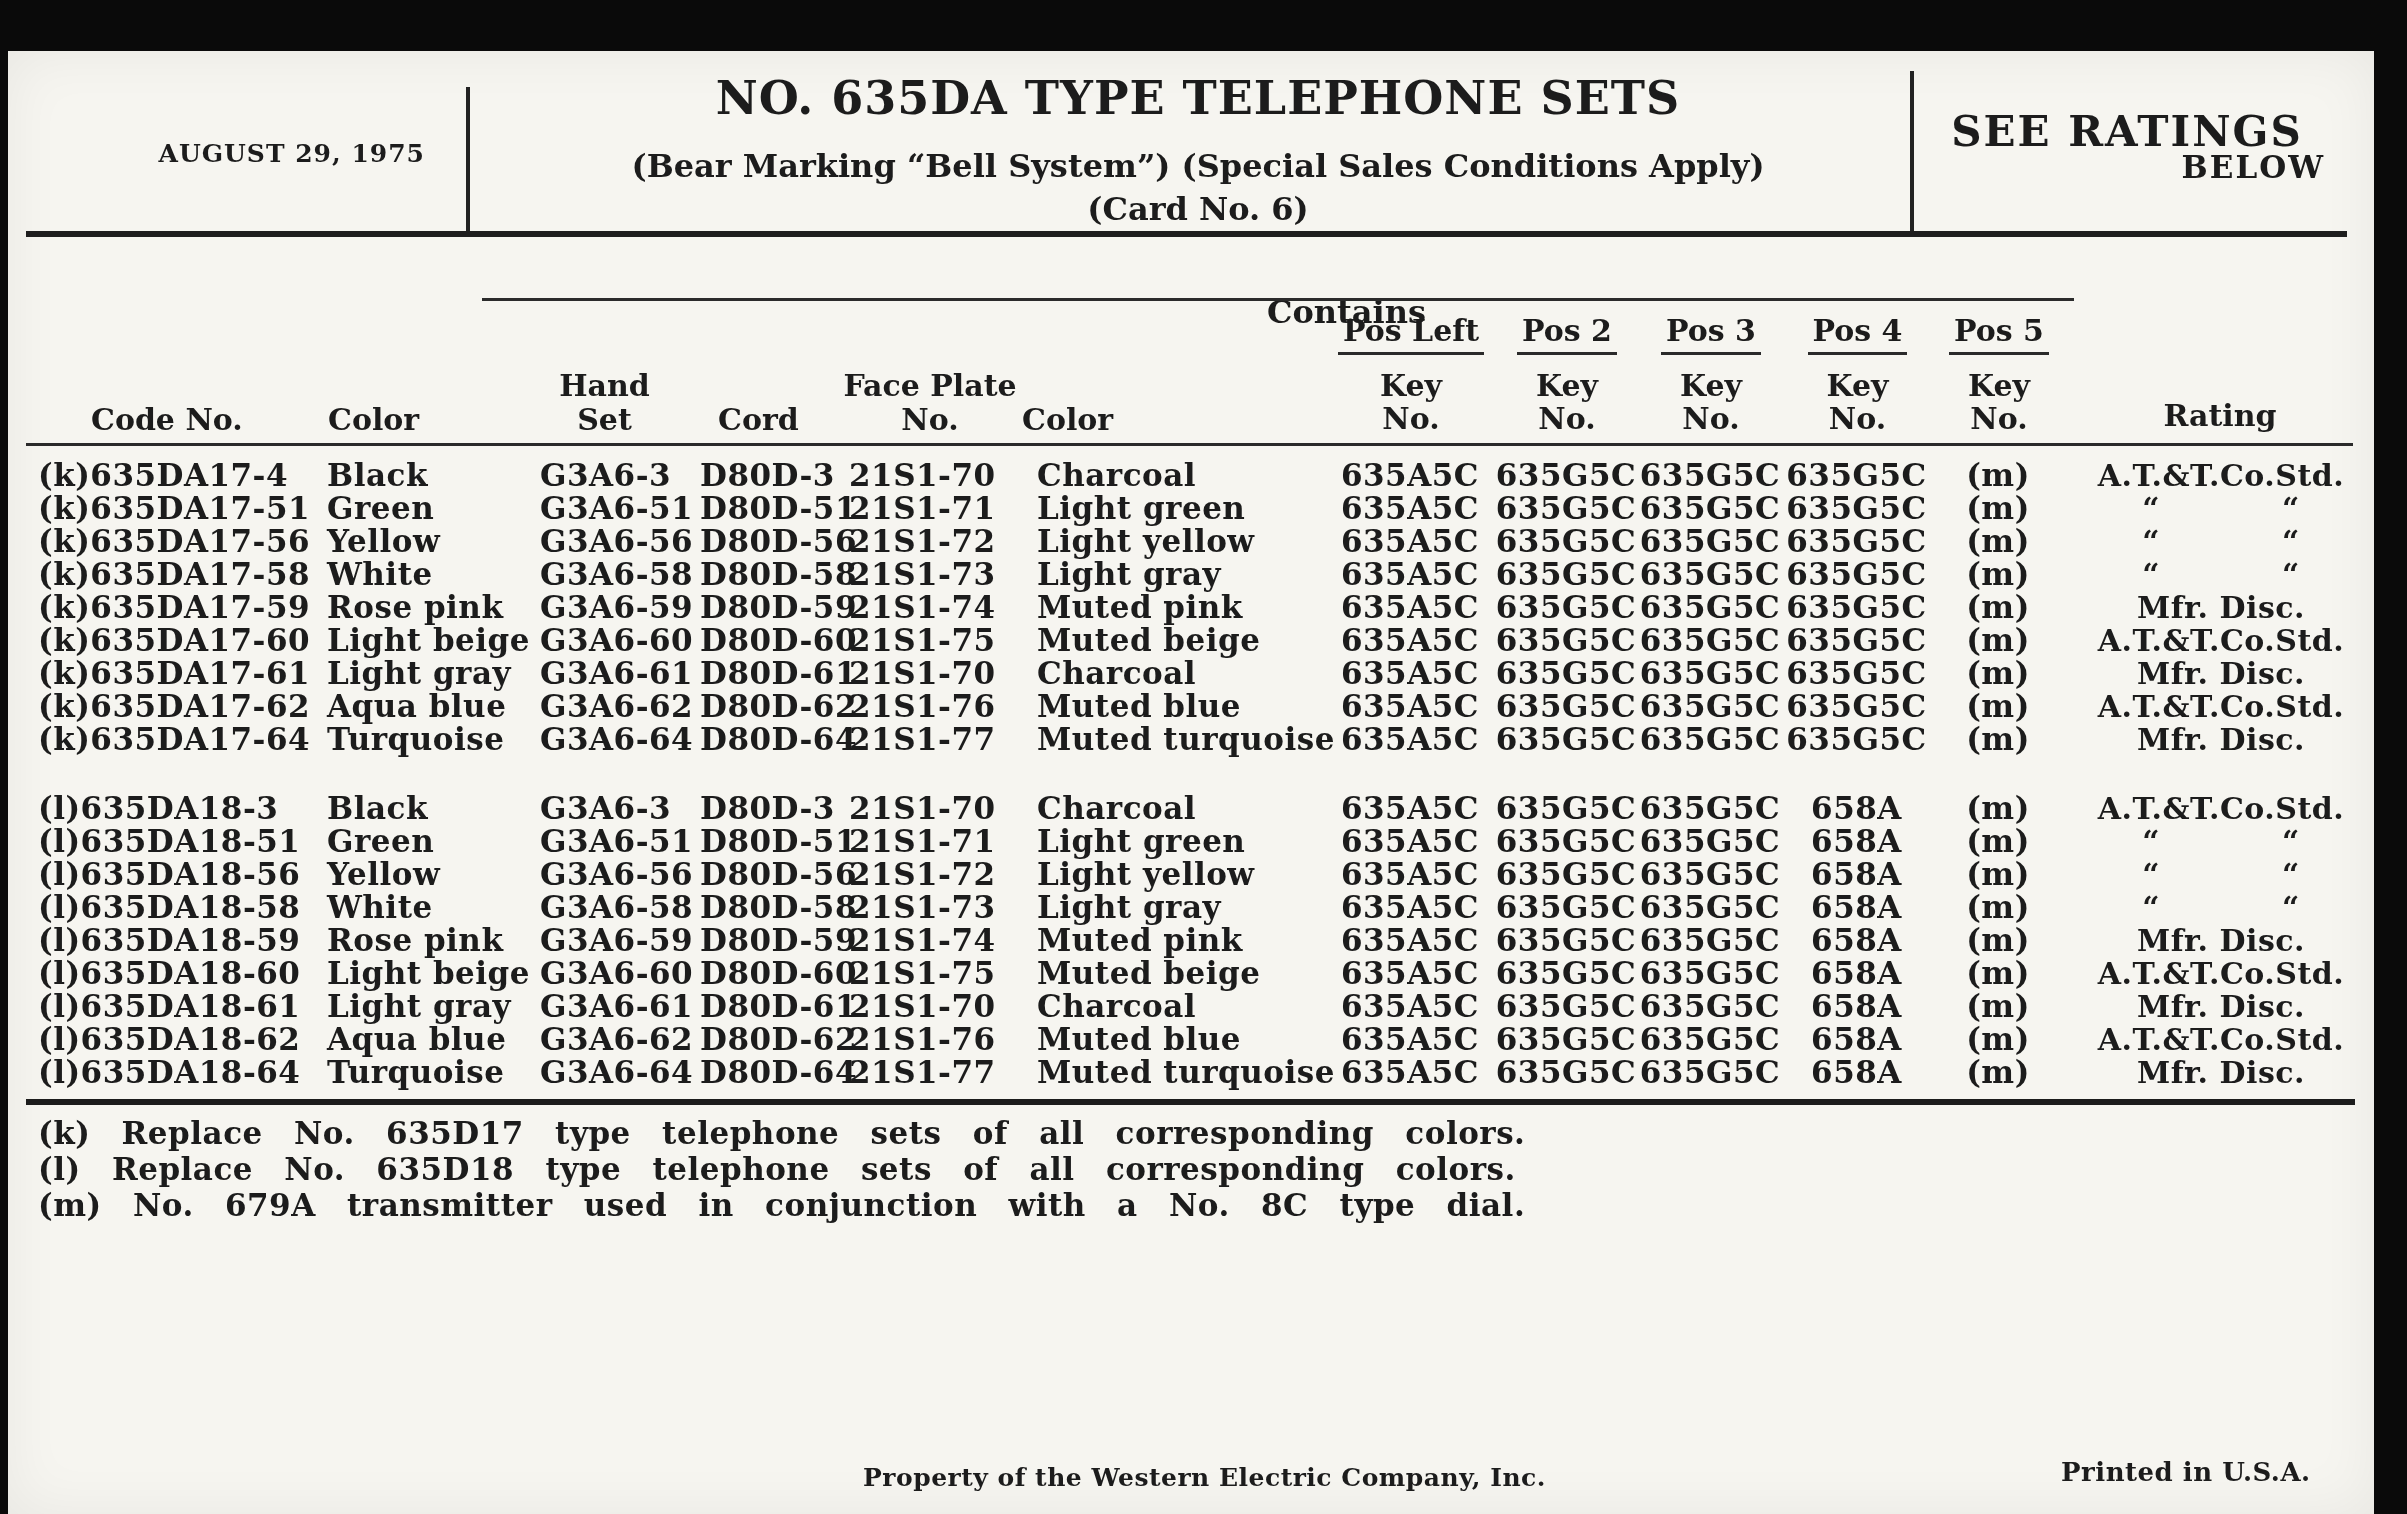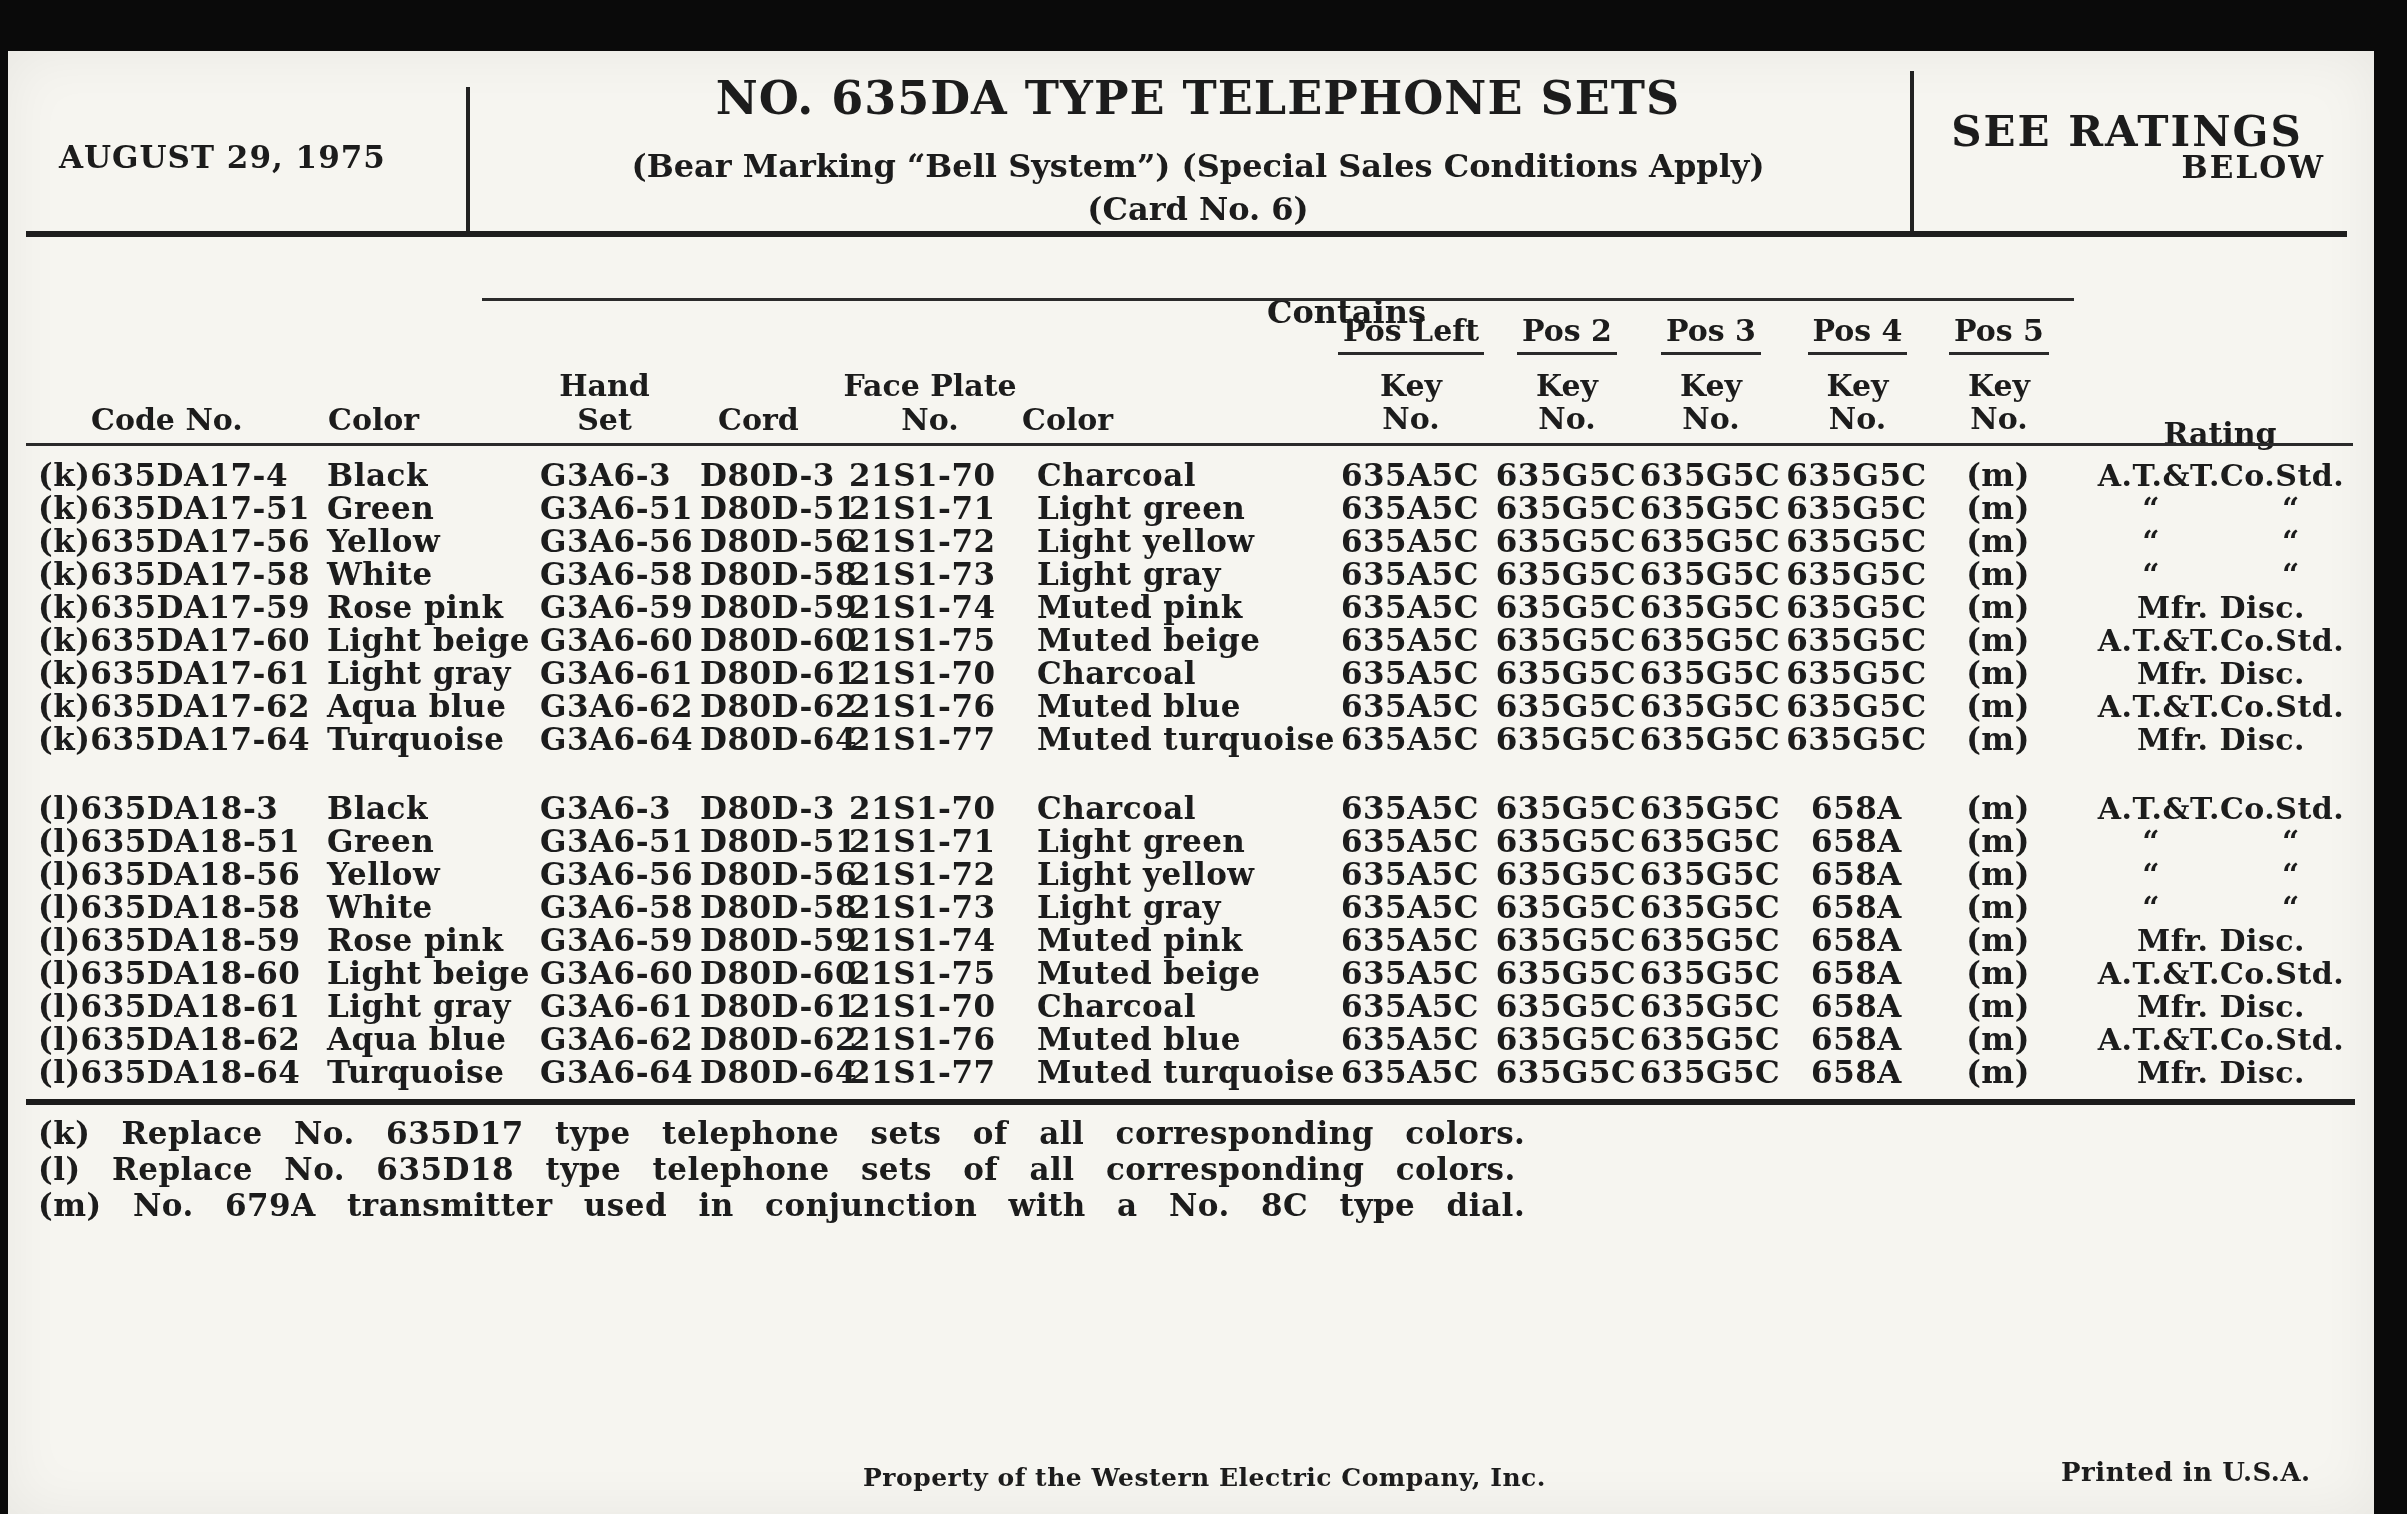--- a/index.html
+++ b/index.html
@@ -3,21 +3,21 @@
 <meta charset="utf-8">
 <style>
   html,body{margin:0;padding:0;background:#000;}
   .page{position:relative;width:2408px;height:1515px;background:#0a0a0a;overflow:hidden;
         font-family:"DejaVu Serif",serif;font-weight:700;color:#1c1c1c;}
   .card{position:absolute;left:8px;top:51px;width:2366px;height:1463px;background:#f6f5f0;
         box-shadow:inset 0 0 59px rgba(0,0,0,0.06);}
   .abs{position:absolute;white-space:nowrap;}
 
   
-  .date{left:59px;top:139px;width:366px;font-size:31px;letter-spacing:1px;text-align:left;}
+  .date{left:59px;top:139px;width:366px;font-size:25px;letter-spacing:1px;text-align:right;}
   .title{left:584px;top:71px;width:1228px;font-size:46px;letter-spacing:1px;text-align:center;}
   .subtitle{left:584px;top:147px;width:1228px;font-size:32px;text-align:center;}
   .cardno{left:584px;top:190px;width:1228px;font-size:32px;text-align:center;}
   .ratings1{left:1929px;top:107px;width:396px;font-size:42px;letter-spacing:2px;text-align:center;}
   .ratings2{left:1929px;top:149px;width:396px;font-size:31px;letter-spacing:2px;text-align:right;}
 
   
   .rule{position:absolute;background:#222;}
   .vdiv-left{left:466px;top:87px;width:4px;height:147px;}
   .vdiv-right{left:1910px;top:71px;width:4px;height:160px;}
@@ -27,21 +27,21 @@
   .rule-bottom{left:26px;top:1099px;width:2329px;height:6px;background:#1c1c1c;}
 
   
   .contains{left:1198px;top:253px;width:297px;font-size:32px;text-align:center;margin-top:40px;}
   .pos-head{left:1327px;top:315px;width:738px;display:flex;position:absolute;}
   .pos-col{display:flex;flex-direction:column;align-items:center;flex:none;}
   .pc0{width:168px}.pc1{width:144px}.pc2{width:144px}.pc3{width:149px}.pc4{width:134px}
   .pos-label{font-size:30px;line-height:32px;padding:0 5px 5px 5px;border-bottom:3px solid #2a2a2a;}
   .key-label{font-size:30px;line-height:33px;margin-top:14px;}
   .no-label{font-size:30px;line-height:33px;}
-  .rating-head{left:2064px;top:416px;width:312px;font-size:30px;text-align:center;}
+  .rating-head{left:2064px;top:398px;width:312px;font-size:30px;text-align:center;}
 
   
   .h-code{left:91px;top:402px;font-size:30px;}
   .h-color{left:328px;top:402px;font-size:30px;}
   .h-hand{left:540px;top:368px;width:129px;font-size:30px;text-align:center;}
   .h-set{left:540px;top:402px;width:129px;font-size:30px;text-align:center;}
   .h-cord{left:718px;top:402px;font-size:30px;}
   .h-fp1{left:840px;top:368px;width:180px;font-size:30px;text-align:center;}
   .h-fp2{left:840px;top:402px;width:180px;font-size:30px;text-align:center;}
   .h-fpcolor{left:1022px;top:402px;font-size:30px;}

